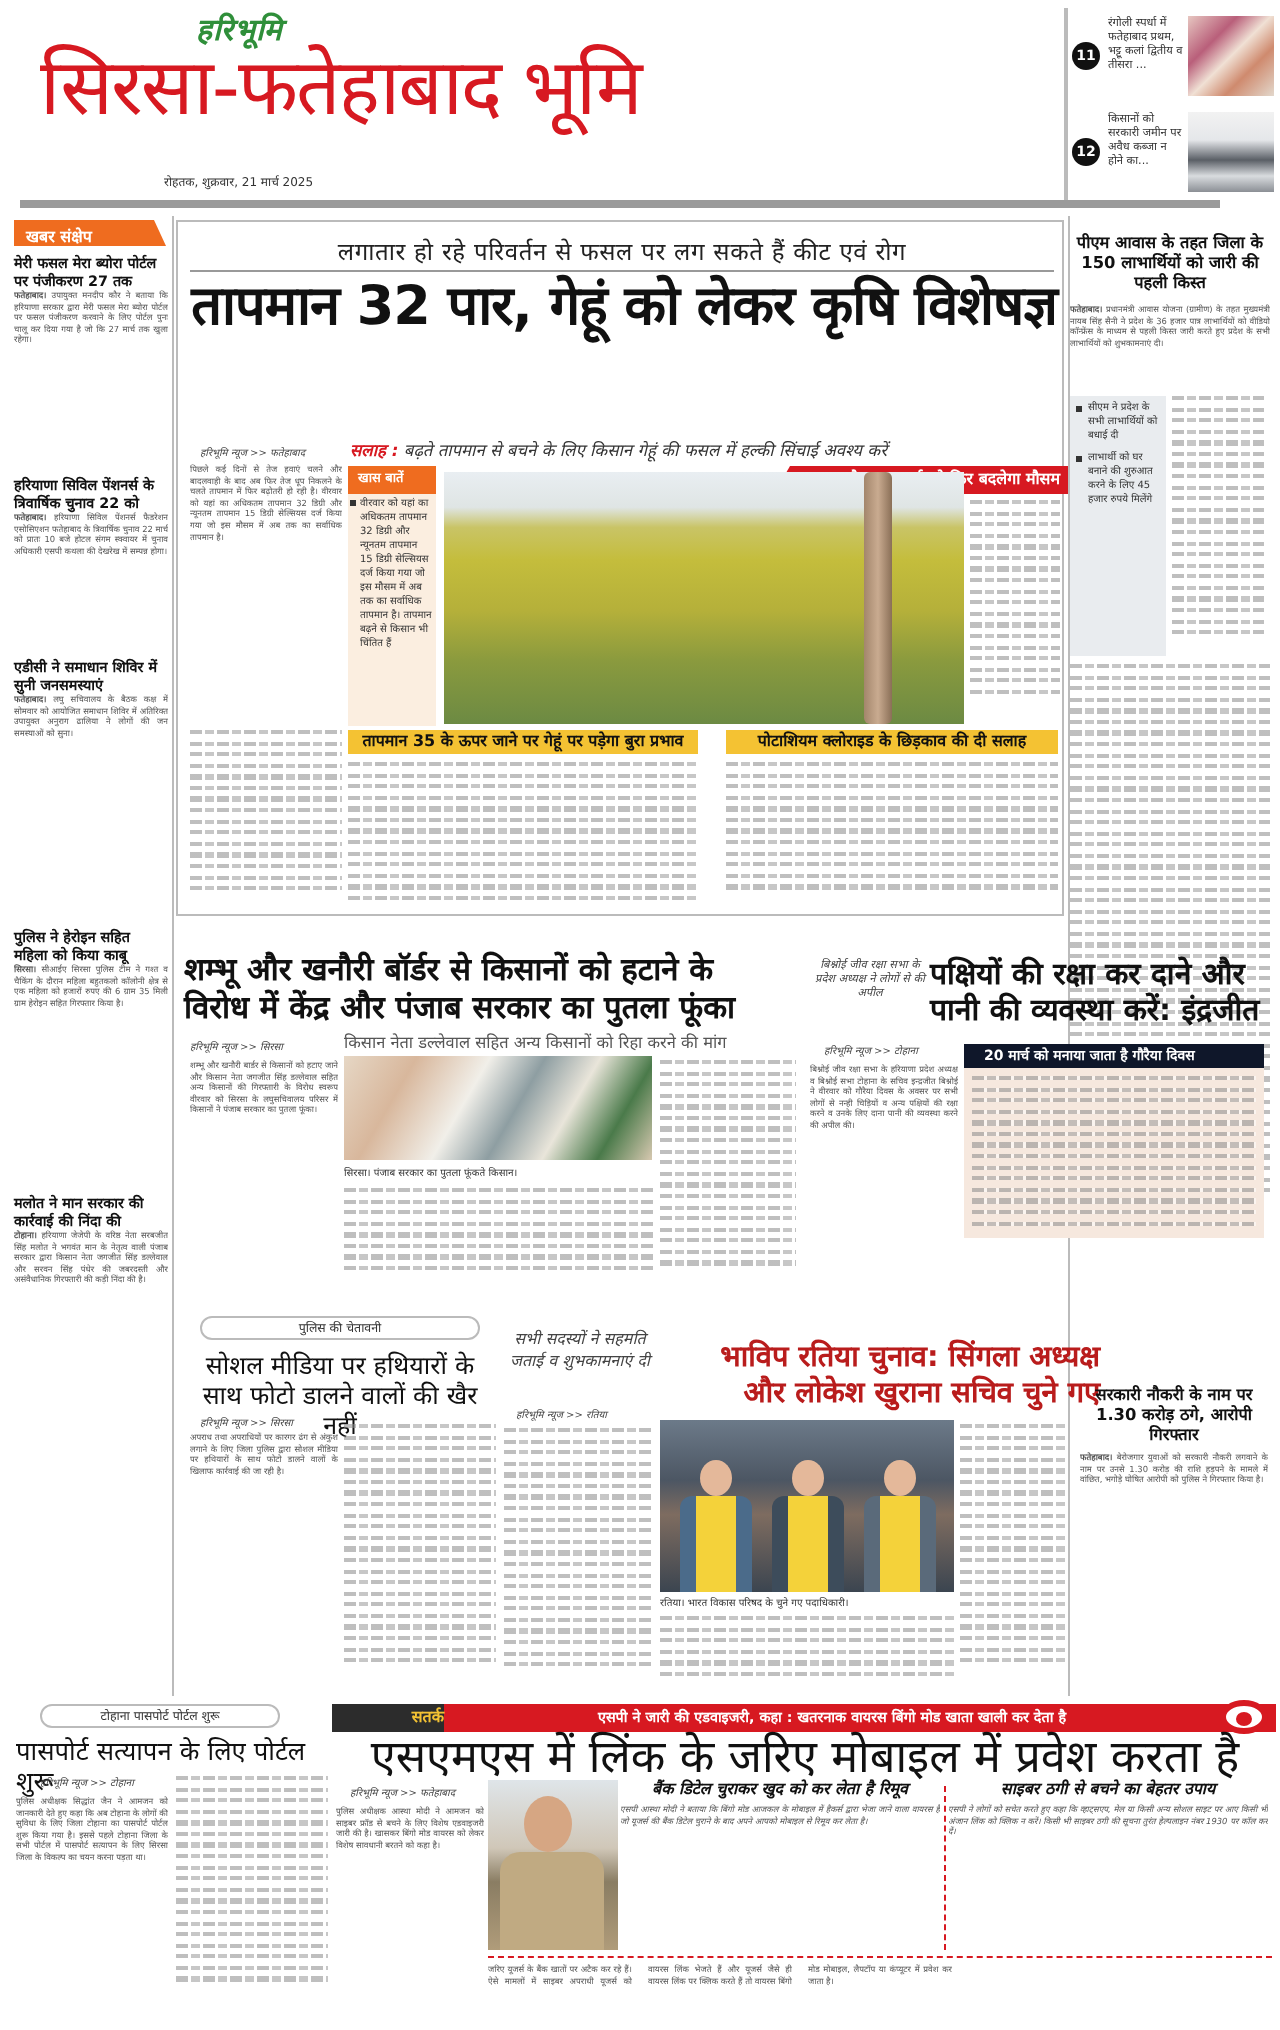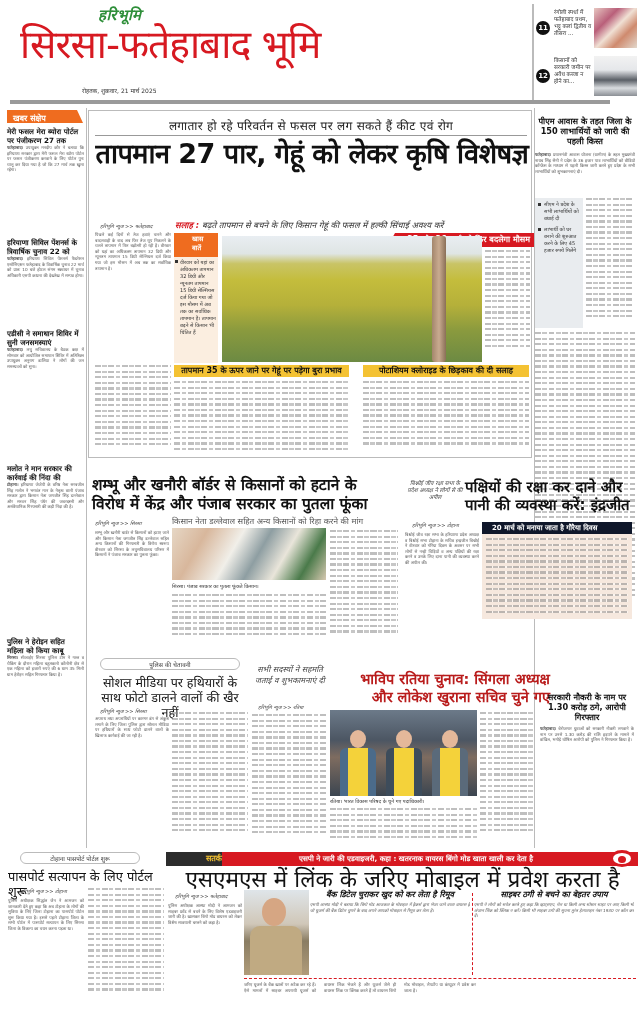--- a/index.html
+++ b/index.html
@@ -28,21 +28,21 @@
 .lc-item{margin-bottom:5px}
 
 .lead-frame{left:88px;top:110px;width:444px;height:348px;border:1px solid #bbb}
 .lead-kicker{left:95px;top:117px;width:432px;font-size:12px;color:#222;text-align:center;border-bottom:1px solid #999;padding-bottom:1px;letter-spacing:.3px}
 .lead-head{left:92px;top:137px;width:440px;font-size:27px;font-weight:bold;line-height:33px;color:#111;text-align:center;letter-spacing:-.5px}
 .salah{left:175px;top:219px;width:360px;font-size:8.4px;color:#333;font-style:italic}
 .salah b{color:#d71921;font-style:italic}
 .red-banner{left:395px;top:233px;width:139px;height:14px;background:#d71921;color:#fff;font-size:8px;font-weight:bold;text-align:right;padding-right:4px;line-height:14px}
 .red-banner:before{content:"";position:absolute;left:-8px;top:0;border-right:8px solid #d71921;border-top:14px solid transparent}
 .khas-box{left:174px;top:233px;width:44px;height:130px;background:#fbeee0}
-.khas-label{background:#ef6c1f;color:#fff;font-size:6.5px;font-weight:bold;padding:1px 18px;height:24px}
+.khas-label{background:#ef6c1f;color:#fff;font-size:6.5px;font-weight:bold;padding:1px 5px;height:14px}
 .khas-text{font-size:5px;line-height:7px;color:#333;padding:2px 2px 0 6px;position:relative}
 .khas-text:before{content:"";position:absolute;left:1px;top:3px;width:3px;height:3px;background:#333}
 .field-photo{left:222px;top:236px;width:260px;height:126px;background:linear-gradient(180deg,#e9eef2 0%,#dfe5e4 14%,#c9c466 22%,#c4bd3c 35%,#b5b03a 55%,#8a9a3e 75%,#6c8a43 100%);overflow:hidden}
 .tree{position:absolute;left:210px;top:0;width:14px;height:126px;background:linear-gradient(90deg,#a3866c,#c9ab90,#8a6f57);border-radius:3px}
 .sub-orange{top:365px;height:12px;background:#f4c233;font-size:8px;font-weight:bold;color:#111;line-height:12px;text-align:center}
 
 .rc-box{left:535px;top:110px;width:100px;height:535px}
 .rc-head{font-size:8.2px;font-weight:bold;line-height:10px;text-align:center;color:#111}
 .rc-bullets{background:#e9ecef;width:48px;font-size:5px;line-height:7px;padding:3px;color:#333}
 .rc-bullets p{margin-bottom:4px;padding-left:6px;position:relative}
@@ -114,34 +114,34 @@
   </div>
   <div class="lc-item">
     <div class="lc-head">हरियाणा सिविल पेंशनर्स के त्रिवार्षिक चुनाव 22 को</div>
     <div class="body-text" style="height:68px"><b>फतेहाबाद।</b> <span>हरियाणा सिविल पेंशनर्स फैडरेशन एसोसिएशन फतेहाबाद के त्रिवार्षिक चुनाव 22 मार्च को प्रातः 10 बजे होटल संगम स्क्वायर में चुनाव अधिकारी एसपी कथला की देखरेख में सम्पन्न होगा।</span></div>
   </div>
   <div class="lc-item">
     <div class="lc-head">एडीसी ने समाधान शिविर में सुनी जनसमस्याएं</div>
     <div class="body-text" style="height:112px"><b>फतेहाबाद।</b> <span>लघु सचिवालय के बैठक कक्ष में सोमवार को आयोजित समाधान शिविर में अतिरिक्त उपायुक्त अनुराग ढालिया ने लोगों की जन समस्याओं को सुना।</span></div>
   </div>
   <div class="lc-item">
+    <div class="lc-head">पुलिस ने हेरोइन सहित महिला को किया काबू</div>
+    <div class="body-text" style="height:110px"><b>सिरसा।</b> <span>सीआईए सिरसा पुलिस टीम ने गश्त व चैकिंग के दौरान महिला बहुतकलो कॉलोनी क्षेत्र से एक महिला को हजारों रुपए की 6 ग्राम 35 मिली ग्राम हेरोइन सहित गिरफ्तार किया है।</span></div>
+  </div>
+  <div class="lc-item">
     <div class="lc-head">मलोत ने मान सरकार की कार्रवाई की निंदा की</div>
     <div class="body-text" style="height:150px"><b>टोहाना।</b> <span>हरियाणा जेजेपी के वरिष्ठ नेता सरबजीत सिंह मलोत ने भगवंत मान के नेतृत्व वाली पंजाब सरकार द्वारा किसान नेता जगजीत सिंह डल्लेवाल और सरवन सिंह पंधेर की जबरदस्ती और असंवैधानिक गिरफ्तारी की कड़ी निंदा की है।</span></div>
-  </div>
-  <div class="lc-item">
-    <div class="lc-head">पुलिस ने हेरोइन सहित महिला को किया काबू</div>
-    <div class="body-text" style="height:110px"><b>सिरसा।</b> <span>सीआईए सिरसा पुलिस टीम ने गश्त व चैकिंग के दौरान महिला बहुतकलो कॉलोनी क्षेत्र से एक महिला को हजारों रुपए की 6 ग्राम 35 मिली ग्राम हेरोइन सहित गिरफ्तार किया है।</span></div>
   </div>
 </div>
 <div class="abs vr" style="left:86px;top:108px;height:740px"></div>
 
 <div class="abs lead-frame"></div>
 <div class="abs lead-kicker">लगातार हो रहे परिवर्तन से फसल पर लग सकते हैं कीट एवं रोग</div>
 <div class="abs lead-head">
-  <div>तापमान 27 पार, गेहूं को लेकर कृषि विशेषज्ञ</div>
+  <div>तापमान 32 पार, गेहूं को लेकर कृषि विशेषज्ञ</div>
 </div>
 <div class="abs byline" style="left:100px;top:223px">हरिभूमि न्यूज &gt;&gt; फतेहाबाद</div>
 <div class="abs salah"><b>सलाह :</b> <span>बढ़ते तापमान से बचने के लिए किसान गेहूं की फसल में हल्की सिंचाई अवश्य करें</span></div>
 <div class="abs red-banner">25 और 26 मार्च को फिर बदलेगा मौसम</div>
 
 <div class="abs body-text" style="left:95px;top:232px;width:76px;height:130px">पिछले कई दिनों से तेज हवाएं चलने और बादलवाही के बाद अब फिर तेज धूप निकलने के चलते तापमान में फिर बढ़ोतरी हो रही है। वीरवार को यहां का अधिकतम तापमान 32 डिग्री और न्यूनतम तापमान 15 डिग्री सेल्सियस दर्ज किया गया जो इस मौसम में अब तक का सर्वाधिक तापमान है।</div>
 
 <div class="abs khas-box">
   <div class="khas-label">खास बातें</div>
   <div class="khas-text">वीरवार को यहां का अधिकतम तापमान 32 डिग्री और न्यूनतम तापमान 15 डिग्री सेल्सियस दर्ज किया गया जो इस मौसम में अब तक का सर्वाधिक तापमान है। तापमान बढ़ने से किसान भी चिंतित हैं</div>

